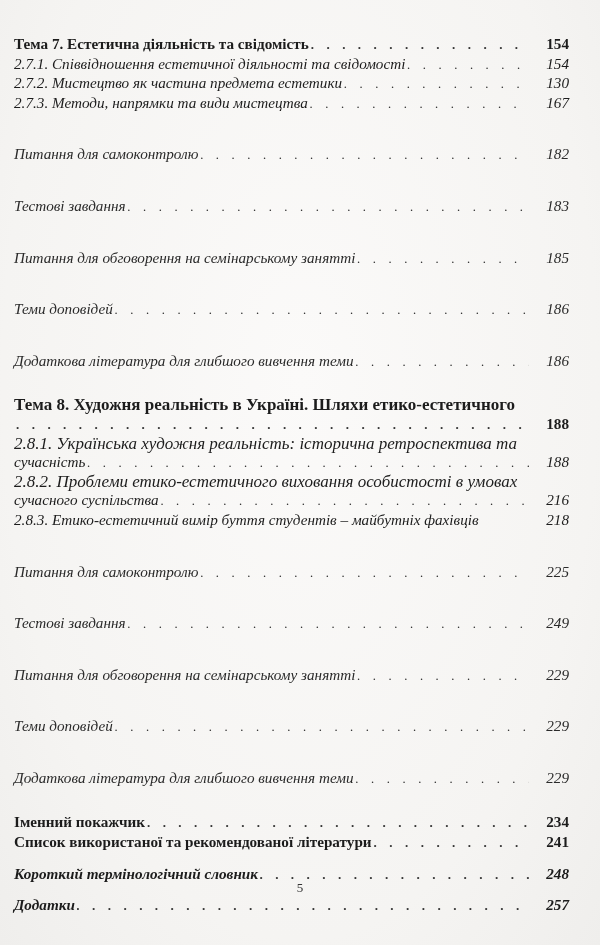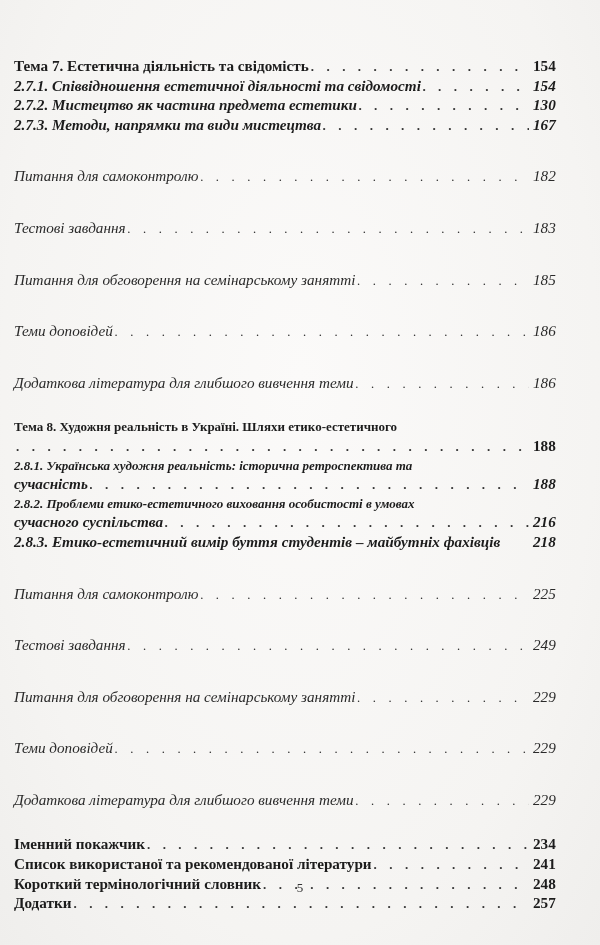--- a/index.html
+++ b/index.html
@@ -18,30 +18,32 @@
     .page {
       position: absolute;
       left: 0; top: 0;
       width: 600px; height: 945px;
       background:
         radial-gradient(ellipse at 50% 40%, #fbfaf9 0%, #f5f4f2 70%, #efeeec 100%);
     }
     .toc {
       position: absolute;
       left: 14px;
-      top: 57px;
+      top: 35px;
       width: 555px;
     }
     .block {
       margin: 0;
     }
     .block + .block.gap-lg {
       margin-top: 25px;
     }
     .block + .block.gap-md {
+      margin-top: 12px;
+      font-style: italic;
     }
     .entry {
       display: flex;
       align-items: baseline;
       font-size: 15.2px;
       line-height: 18.6px;
     }
     .entry .title {
       white-space: nowrap;
       flex: 0 0 auto;
@@ -53,29 +55,30 @@
       letter-spacing: 4.6px;
       margin: 0 4px 0 2px;
       color: #333;
       font-size: 13px;
     }
     .entry .leader::before {
       content: ". . . . . . . . . . . . . . . . . . . . . . . . . . . . . . . . . . . . . . . . . . . . . . . . . . . . . . . . . . . . . . . . . . . . . . . . . . . . . . . . . . . . . . . .";
     }
     .entry .page-num {
       flex: 0 0 36px;
+      text-align: right;
     }
     .entry.no-leader .leader { visibility: hidden; }
     .wrap-line {
-      font-size: 13px;
+      font-size: 17px;
       line-height: 18.6px;
       white-space: nowrap;
     }
     .bold { font-weight: bold; }
-    .bold-italic { font-weight: bold; font-style: italic; }
+    .bold-italic { font-weight: normal; font-style: italic; }
     .italic { font-style: italic; color: #2a2a2a; margin-top: 32px; }
     .page-footer {
       position: absolute;
       left: 0;
       width: 600px;
       top: 880px;
       text-align: center;
       font-size: 13px;
       color: #333;
       font-family: "Liberation Serif", serif;

